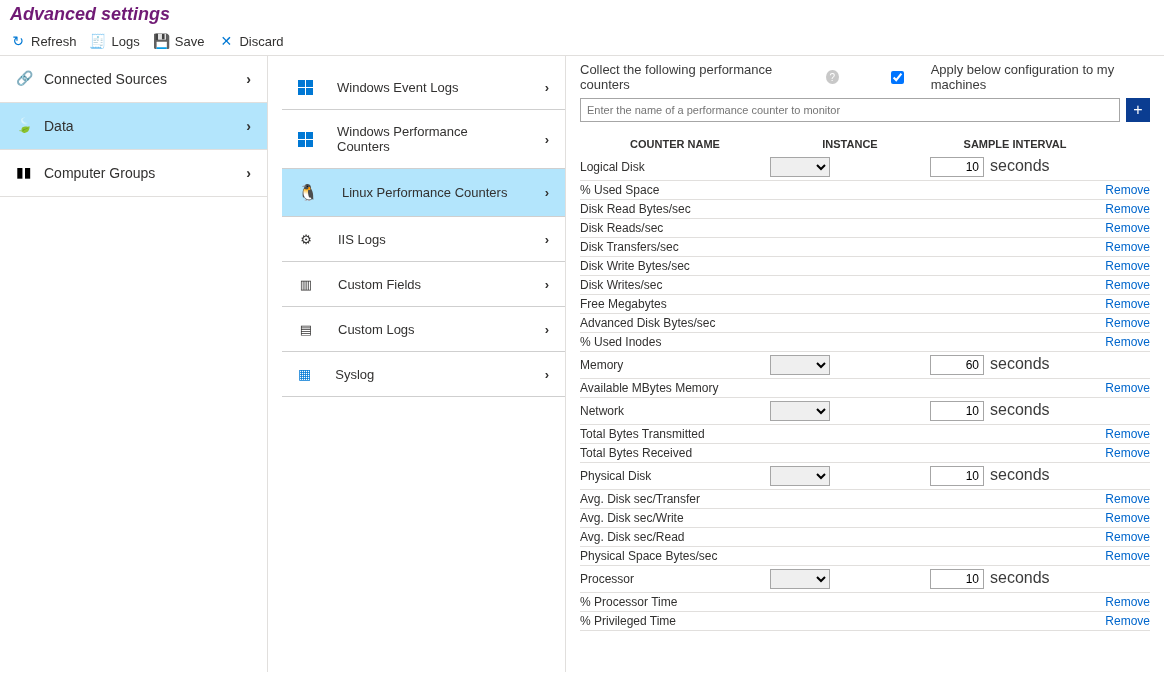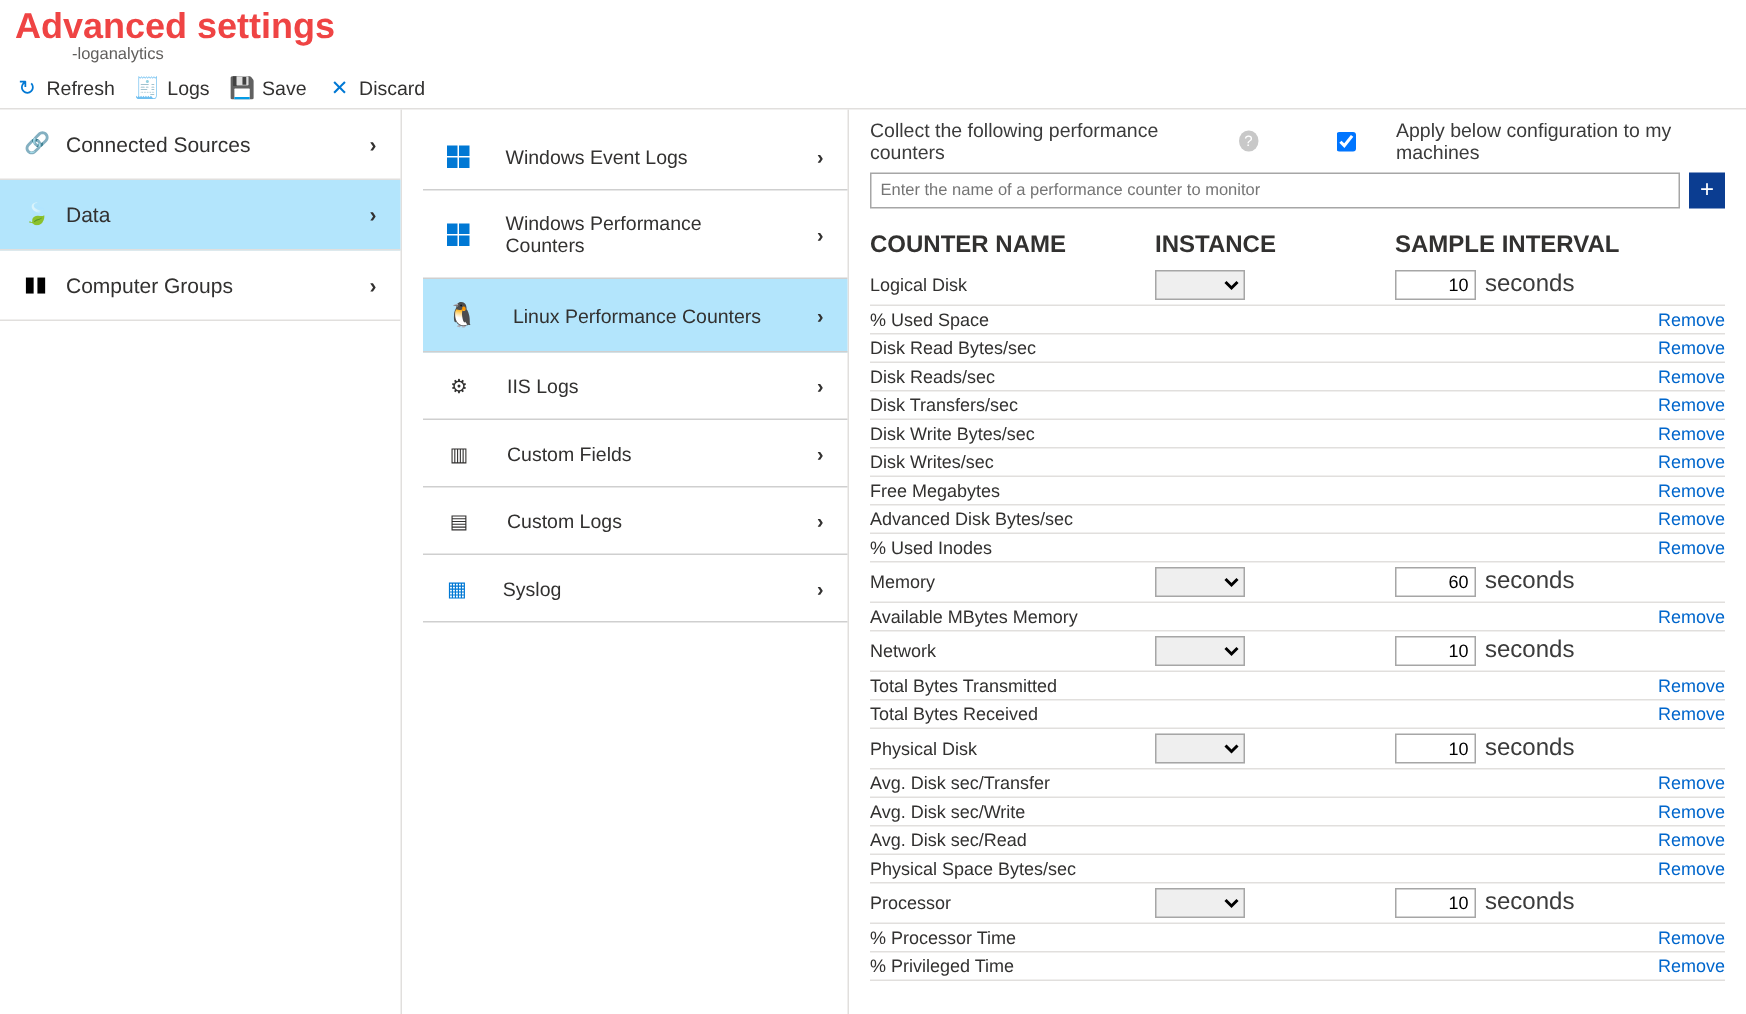--- a/index.html
+++ b/index.html
@@ -8,23 +8,24 @@
     font-family: "Segoe UI", Arial, sans-serif;
     font-size: 13px;
     color: #323130;
     background: #fff;
     width: 1164px;
   }
   .header {
     padding: 4px 10px 2px 10px;
   }
   .title {
-    font-size: 24px;
+    font-size: 18px;
     font-weight: 600;
-    color: #ef4444;
+    color: #701a75;
+    font-style: italic;
   }
   .subtitle {
     font-size: 11px;
     color: #605e5c;
     margin-left: 38px;
     margin-top: -2px;
   }
   .toolbar {
     display: flex;
     align-items: center;
@@ -86,21 +87,21 @@
   .searchrow { display:flex; margin-top:6px; }
   .searchrow input {
     flex:1; height:24px; border:1px solid #a6a6a6; font-size:11px; padding:0 6px; color:#888;
   }
   .add-btn {
     width:24px;height:24px;background:#0b3d91;color:#fff;border:none;margin-left:6px;
     display:flex;align-items:center;justify-content:center;font-size:16px;cursor:pointer;
   }
 
   .tbl { width:100%; margin-top:12px; }
-  .hdr-row { display:flex; font-weight:600; font-size:16px; padding:4px 0; }
+  .hdr-row { display:flex; font-weight:600; font-size:11px; padding:4px 0;text-align:center; }
   .c-name { width:190px; }
   .c-inst { width:160px; }
   .c-int { width:170px; }
   .group-row {
     display:flex; align-items:center; padding:3px 0; border-bottom:1px solid #e1dfdd; font-size:12px;
   }
   .group-row select {
     width:60px; height:20px; border:1px solid #a6a6a6; font-size:11px;
   }
   .group-row input.num {
@@ -116,21 +117,20 @@
   .sq { display:inline-grid; grid-template:repeat(2,7px)/repeat(2,7px); gap:1px; }
   .sq span{ background:#0078d4; }
   .penguin { font-size:16px; }
   .doc-ic { font-size:14px; color:#0078d4; }
 </style>
 </head>
 <body>
 
 <div class="header">
   <div class="title">Advanced settings</div>
-  <div class="subtitle">-loganalytics</div>
 </div>
 
 <div class="toolbar">
   <span class="toolbar-btn">
     <span class="ic">↻</span>
     <span>Refresh</span>
   </span>
   <span class="toolbar-btn">
     <span class="ic">🧾</span>
     <span>Logs</span>

